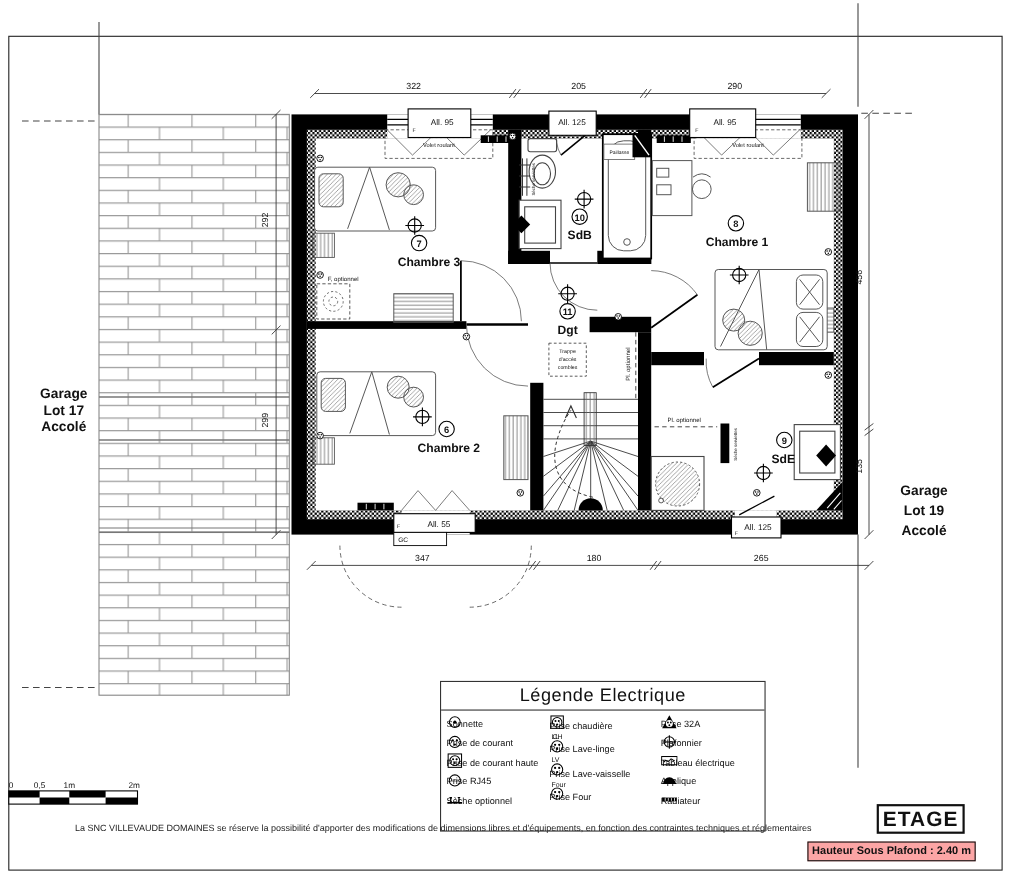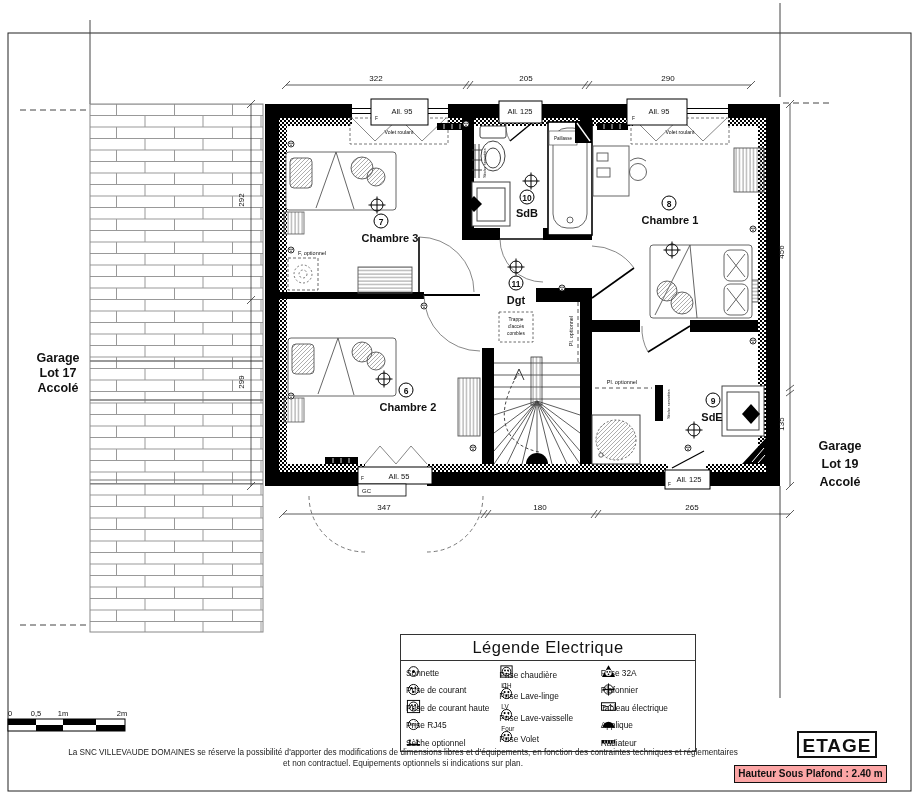--- a/index.html
+++ b/index.html
@@ -2,21 +2,21 @@
 <html><head>
 <meta charset="utf-8">
 <style>
   html,body{margin:0;padding:0;background:#fff;}
   .sheet{position:relative;width:919px;height:800px;background:#fff;overflow:hidden;
          font-family:"Liberation Sans",sans-serif;}
   .sheet svg{position:absolute;left:0;top:0;}
   svg text{fill:#111;font-family:"Liberation Sans",sans-serif;}
 
   
-  .legend{position:absolute;left:400px;top:634px;width:296px;height:118px;
+  .legend{position:absolute;left:400px;top:619px;width:296px;height:137px;
           border:1px solid #333;background:#fff;box-sizing:border-box;}
   .legend-title{font-size:16.5px;color:#111;text-align:center;line-height:24px;height:25px;
                 border-bottom:1px solid #333;letter-spacing:0.5px;}
   .legend-cols{display:flex;padding:3px 3px 0 5px;}
   .lcol{display:flex;flex-direction:column;}
   .lcol1{width:94px;} .lcol2{width:102px;} .lcol3{width:92px;}
   .li{display:flex;align-items:center;gap:3px;height:17.5px;position:relative;}
   .lcol2 .li{height:21.5px;}
   .li .ltxt{font-size:8.3px;color:#111;white-space:nowrap;}
   .li .tag{position:absolute;font-size:6.3px;color:#111;left:2px;top:-4px;}
@@ -520,21 +520,21 @@
         <span class="ltxt">Prise Lave-vaisselle</span>
       </div>
       <div class="li">
         <span class="tag">Four</span>
         <svg class="licon" width="15" height="15" viewBox="0 0 16 16">
               <circle cx="8" cy="8" r="5.4" fill="none" stroke="#000"></circle>
               <circle cx="6" cy="6.5" r="1.1"></circle>
               <circle cx="10" cy="6.5" r="1.1"></circle>
               <circle cx="8" cy="10.5" r="1.1"></circle>
             </svg>
-        <span class="ltxt">Prise Volet</span>
+        <span class="ltxt">Prise Four</span>
       </div>
     </div>
     <div class="lcol lcol3">
       <div class="li">
         <svg class="licon" width="15" height="15" viewBox="0 0 16 16">
               <polygon points="8,1.2 15,13.8 1,13.8" fill="#000"></polygon>
               <circle cx="8" cy="9.3" r="3.4" fill="#fff"></circle>
               <circle cx="6.6" cy="8.3" r="0.9"></circle>
               <circle cx="9.4" cy="8.3" r="0.9"></circle>
               <circle cx="8" cy="11" r="0.9"></circle>
@@ -568,21 +568,20 @@
               <path d="M4,7 V9.6 M7,7 V9.6 M10,7 V9.6 M13,7 V9.6" stroke="#fff" stroke-width="0.8"></path>
             </svg>
         <span class="ltxt">Radiateur</span>
       </div>
     </div>
   </div>
 </div>
 
 <div class="footer">
   <div>La SNC VILLEVAUDE DOMAINES se réserve la possibilité d'apporter des modifications de dimensions libres et d'équipements, en fonction des contraintes techniques et réglementaires</div>
-  <div>et non contractuel. Equipements optionnels si indications sur plan.</div>
 </div>
 
 <div class="etage-box">
   <span>ETAGE</span>
 </div>
 <div class="hauteur-box">
   <span>Hauteur Sous Plafond : 2.40 m</span>
 </div>
 
 </div>

